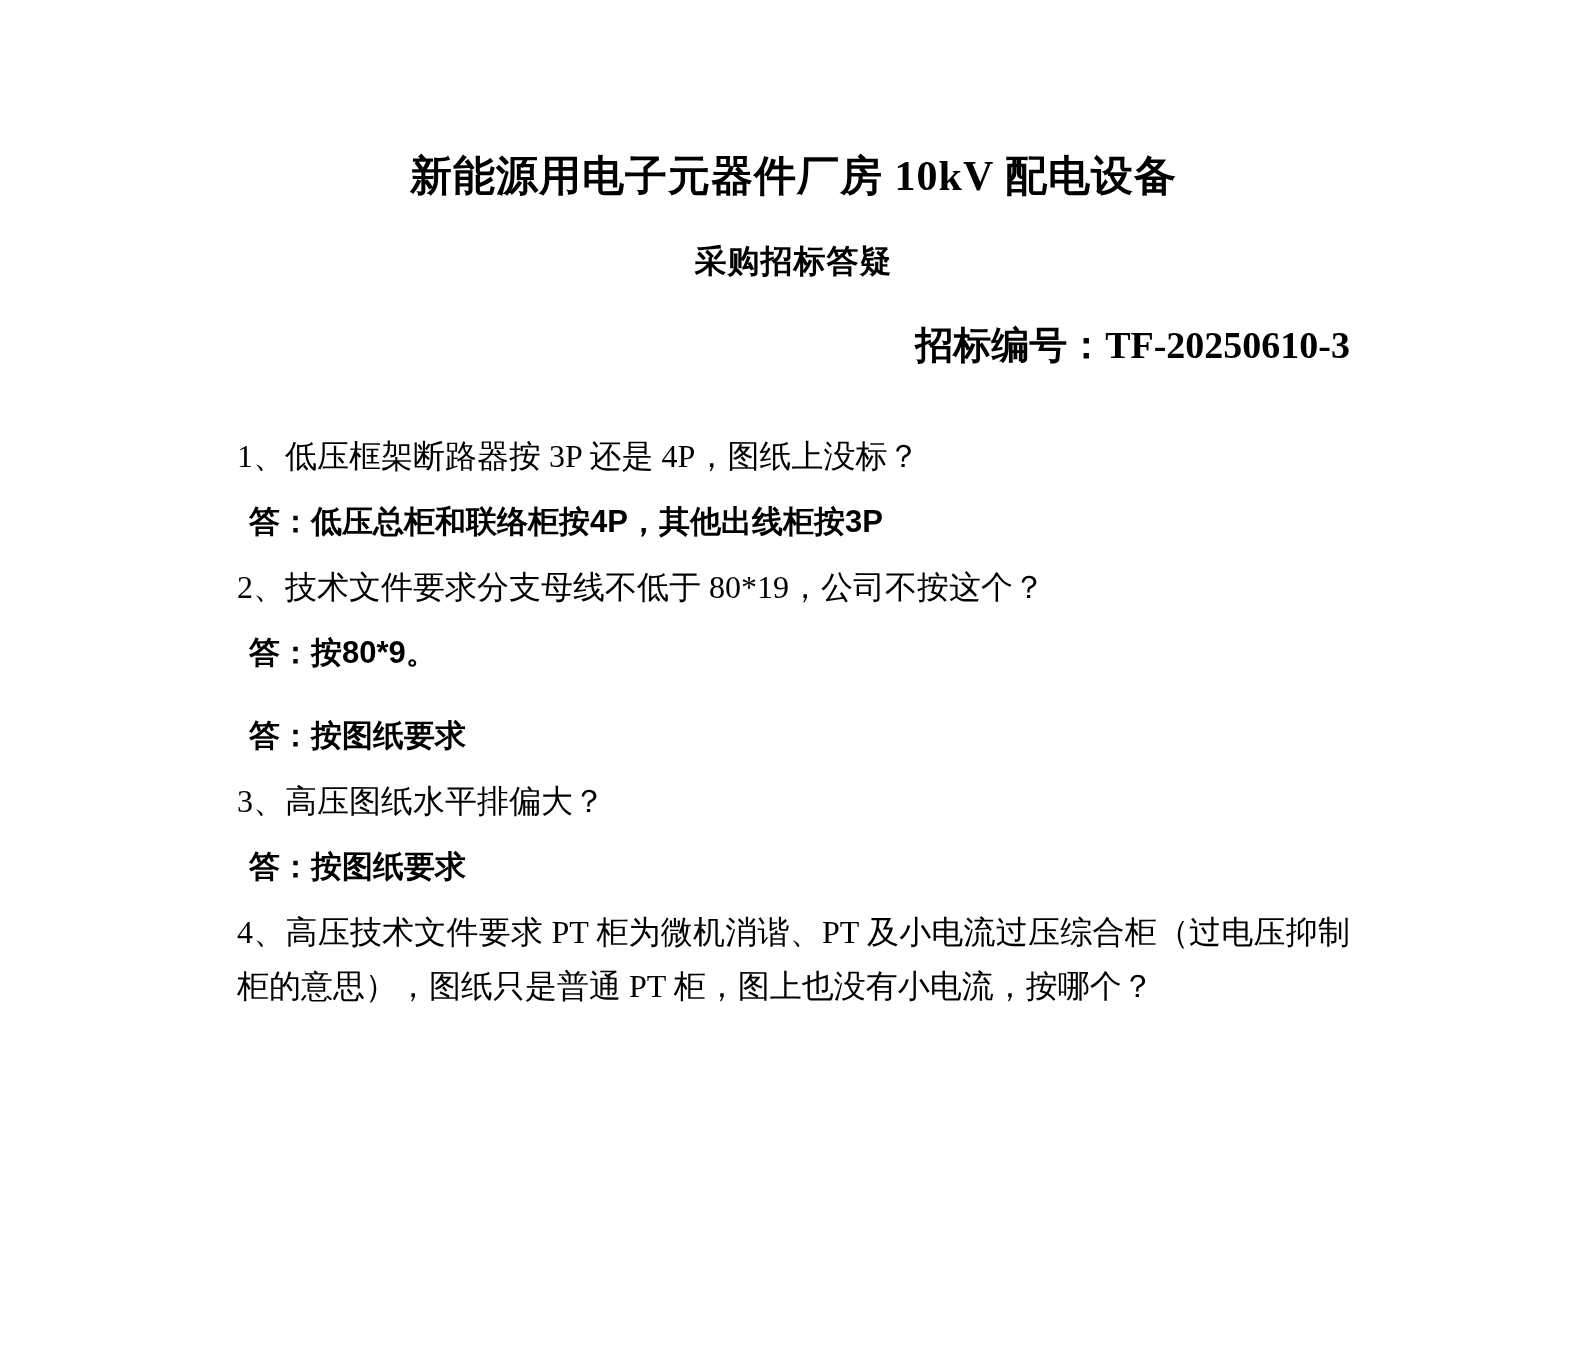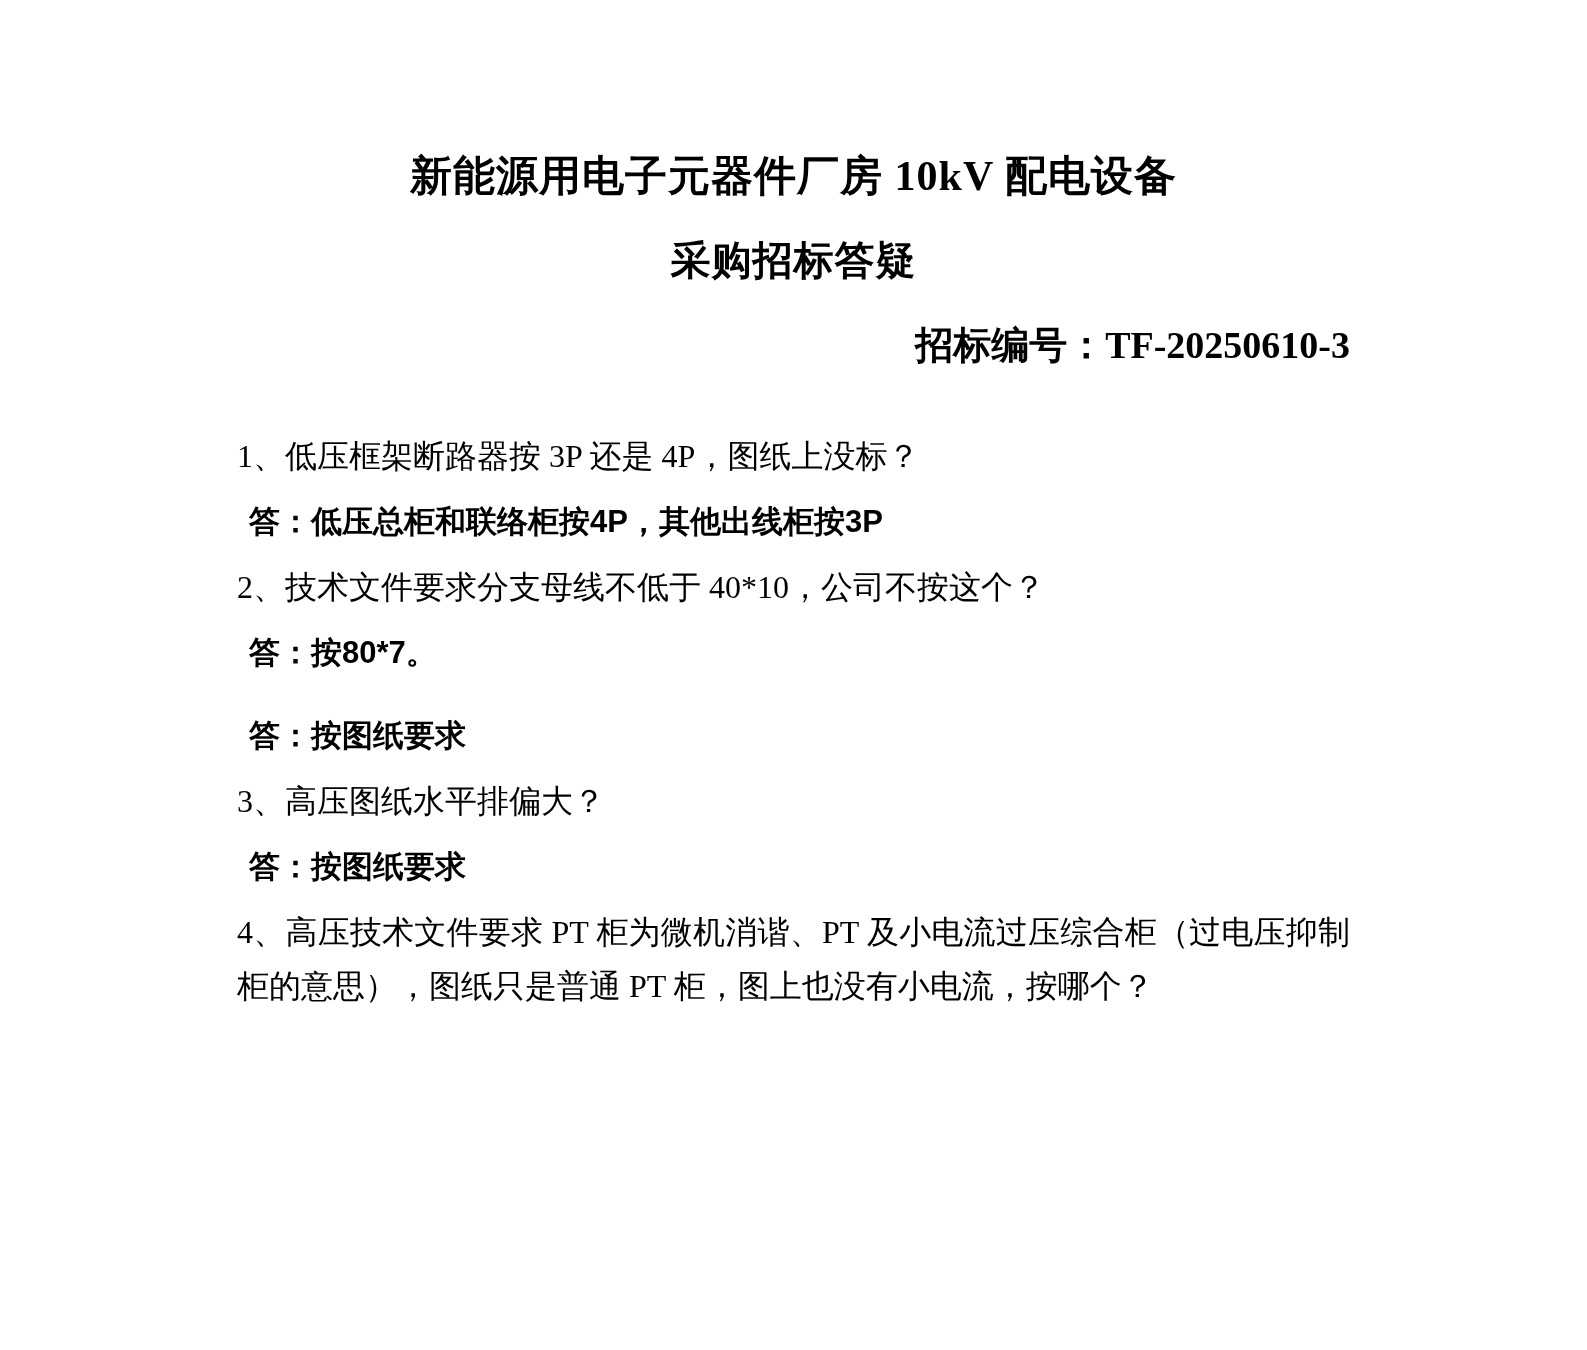--- a/index.html
+++ b/index.html
@@ -24,21 +24,21 @@
     font-weight: bold;
     font-size: 42px;
     line-height: 48px;
     letter-spacing: 1px;
     text-align: center;
   }
   .doc-subtitle {
     margin: 37px 0 18px 0;
     font-family: "Liberation Serif", "DejaVu Serif", serif;
     font-weight: bold;
-    font-size: 40px;
+    font-size: 32px;
     line-height: 48px;
     letter-spacing: 1px;
   }
   .bid-number {
     margin: 36px 0 0 0;
     font-family: "Liberation Serif", "DejaVu Serif", serif;
     font-weight: bold;
     font-size: 38px;
     line-height: 48px;
     text-align: right;
@@ -77,22 +77,22 @@
   </div>
 
   <div class="qa-list">
 
     <div class="qa-item">
       <p class="question">1、低压框架断路器按 3P 还是 4P，图纸上没标？</p>
       <p class="answer"><span>答：低压总柜和联络柜按4P，其他出线柜按3P</span><span class="answer-suffix"></span></p>
     </div>
 
     <div class="qa-item">
-      <p class="question">2、技术文件要求分支母线不低于 40*10，公司不按这个？</p>
-      <p class="answer"><span>答：按80*7。</span><span class="answer-suffix"></span></p>
+      <p class="question">2、技术文件要求分支母线不低于 80*19，公司不按这个？</p>
+      <p class="answer"><span>答：按80*9。</span><span class="answer-suffix"></span></p>
     </div>
 
     <div class="qa-item gap-before">
       <p class="answer"><span>答：按图纸要求</span><span class="answer-suffix"></span></p>
     </div>
 
     <div class="qa-item">
       <p class="question">3、高压图纸水平排偏大？</p>
       <p class="answer"><span>答：按图纸要求</span><span class="answer-suffix"></span></p>
     </div>

